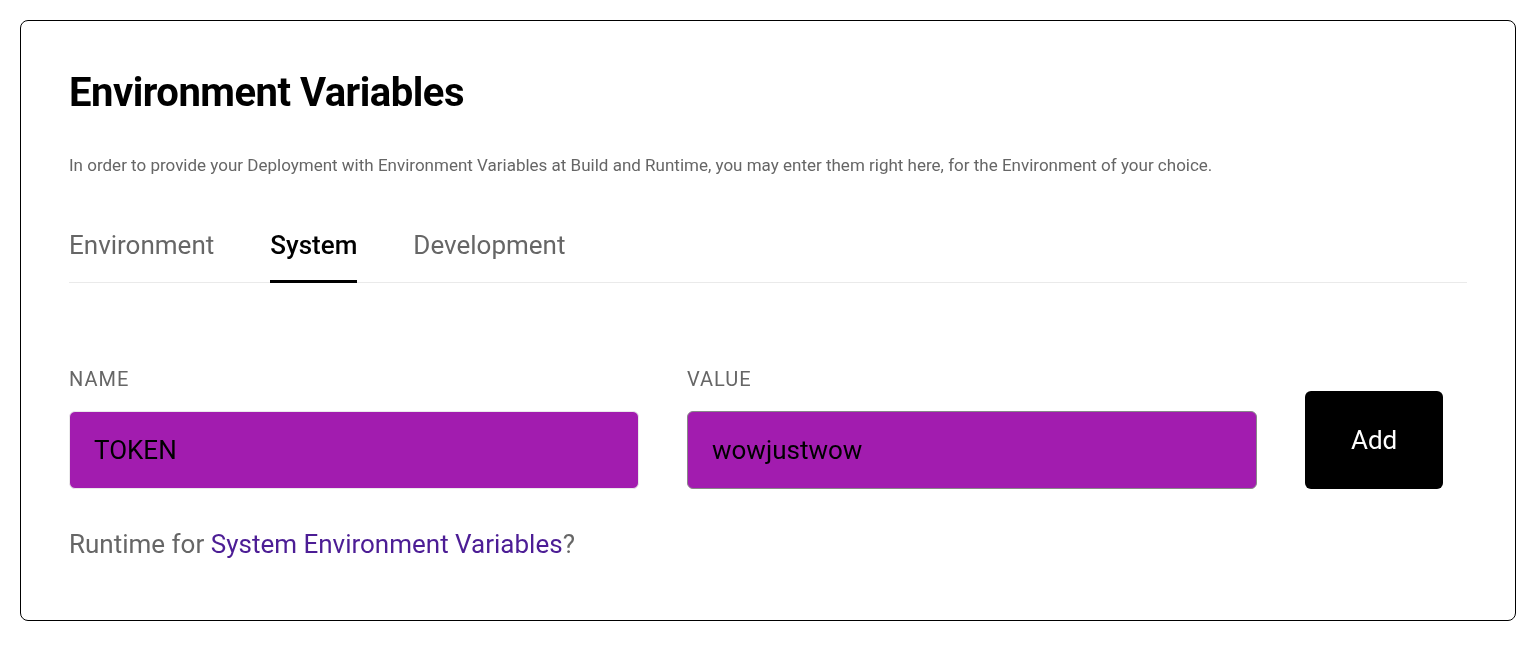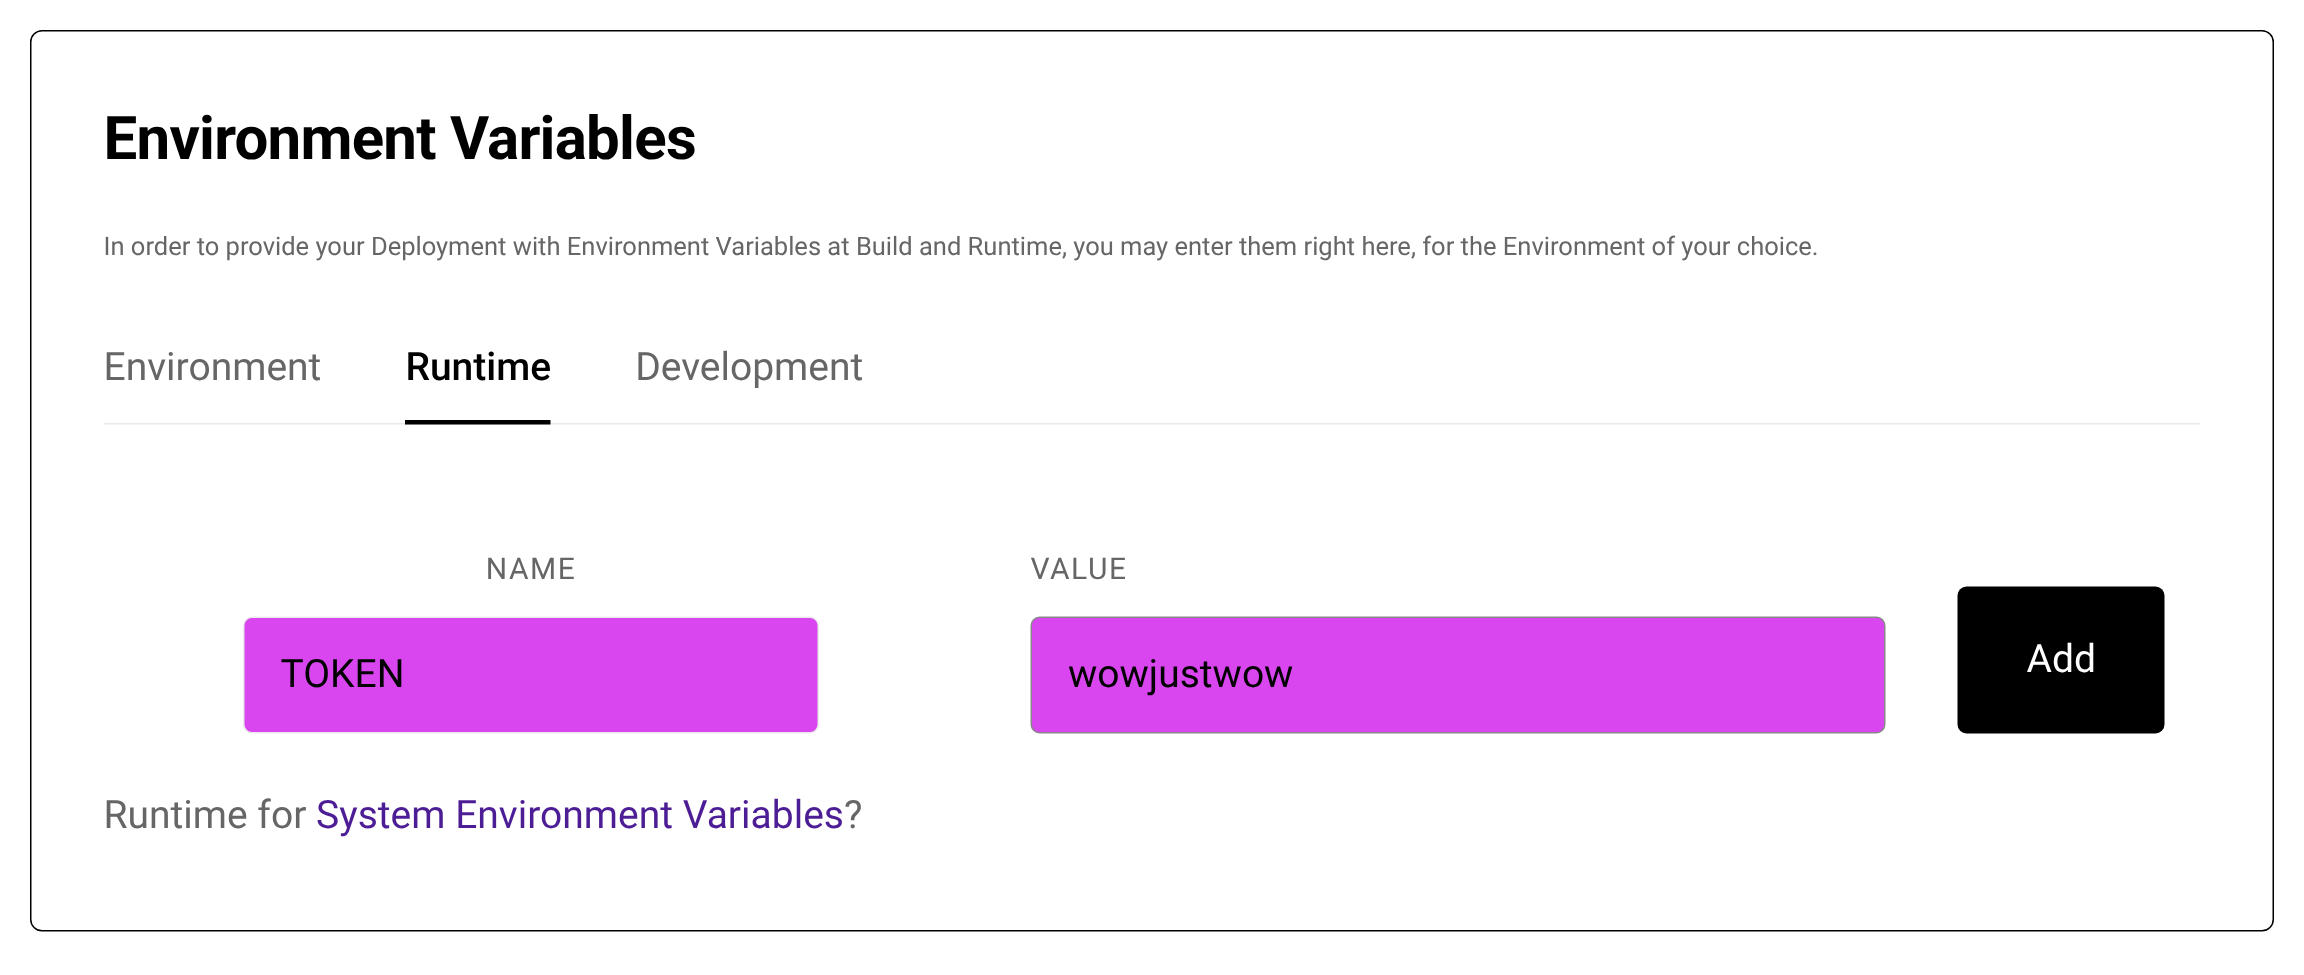--- a/index.html
+++ b/index.html
@@ -60,41 +60,40 @@
       align-items: flex-end;
       margin-bottom: 40px;
     }
     .field-group {
       display: flex;
       flex-direction: column;
       gap: 20px;
     }
     .field-group.name-group {
       flex: 0 0 570px;
-      align-items: center;
     }
     .field-group.value-group {
       flex: 0 0 570px;
       margin-top: 36px;
     }
     .field-label {
       font-size: 20px;
       font-weight: 400;
       letter-spacing: 1px;
       color: #666666;
     }
     .text-input {
       height: 78px;
       border: 1px solid #eaeaea;
       border-radius: 6px;
       padding: 0 24px;
       font-size: 26px;
       color: #000;
       outline: none;
-      background: #d946ef;
+      background: #a21caf;
       font-family: inherit;
     }
     .text-input.focused {
       border: 1px solid #888888;
     }
     .add-button {
       height: 98px;
       background: #000000;
       color: #ffffff;
       border: none;
@@ -116,21 +115,21 @@
   </style>
 </head>
 <body>
 
 <div class="card">
   <h1 class="title">Environment Variables</h1>
   <p class="description">In order to provide your Deployment with Environment Variables at Build and Runtime, you may enter them right here, for the Environment of your choice.</p>
 
   <div class="tabs">
     <div class="tab">Environment</div>
-    <div class="tab active">Runtime</div>
+    <div class="tab active">System</div>
     <div class="tab">Development</div>
   </div>
 
   <div class="form-row">
     <div class="field-group name-group">
       <label class="field-label">NAME</label>
       <input type="text" class="text-input" value="TOKEN" style="">
     </div>
     <div class="field-group value-group">
       <label class="field-label">VALUE</label>

